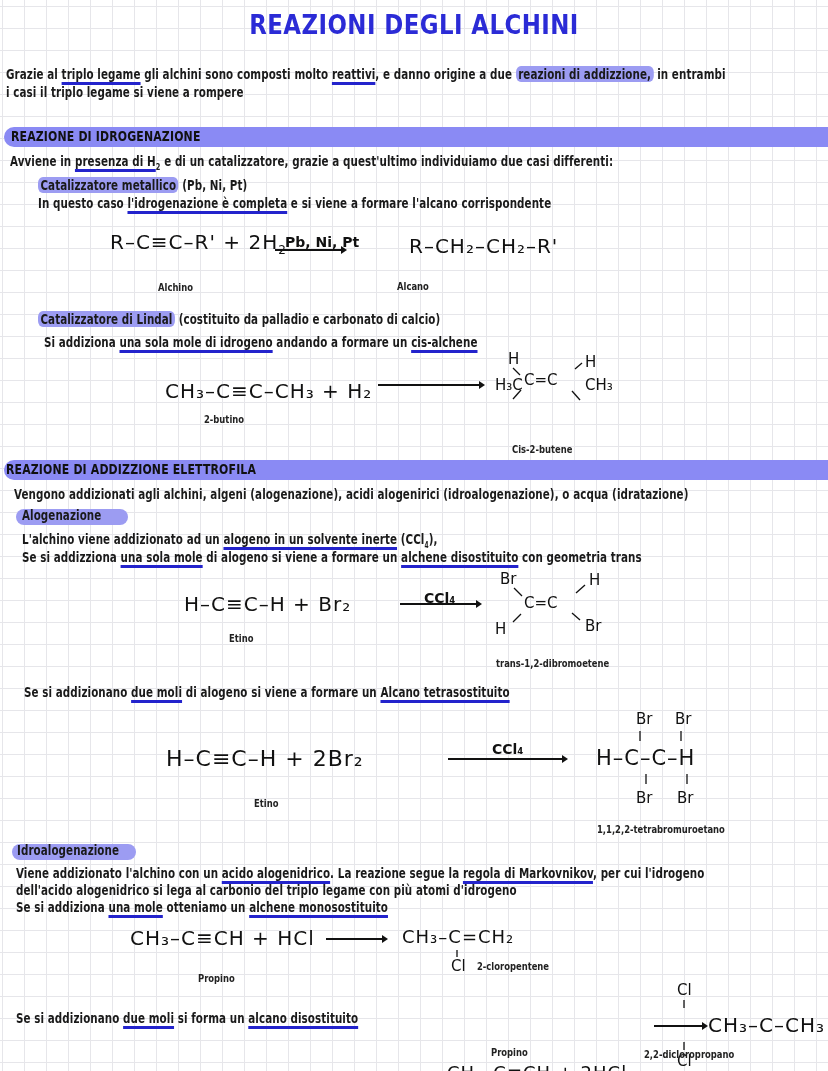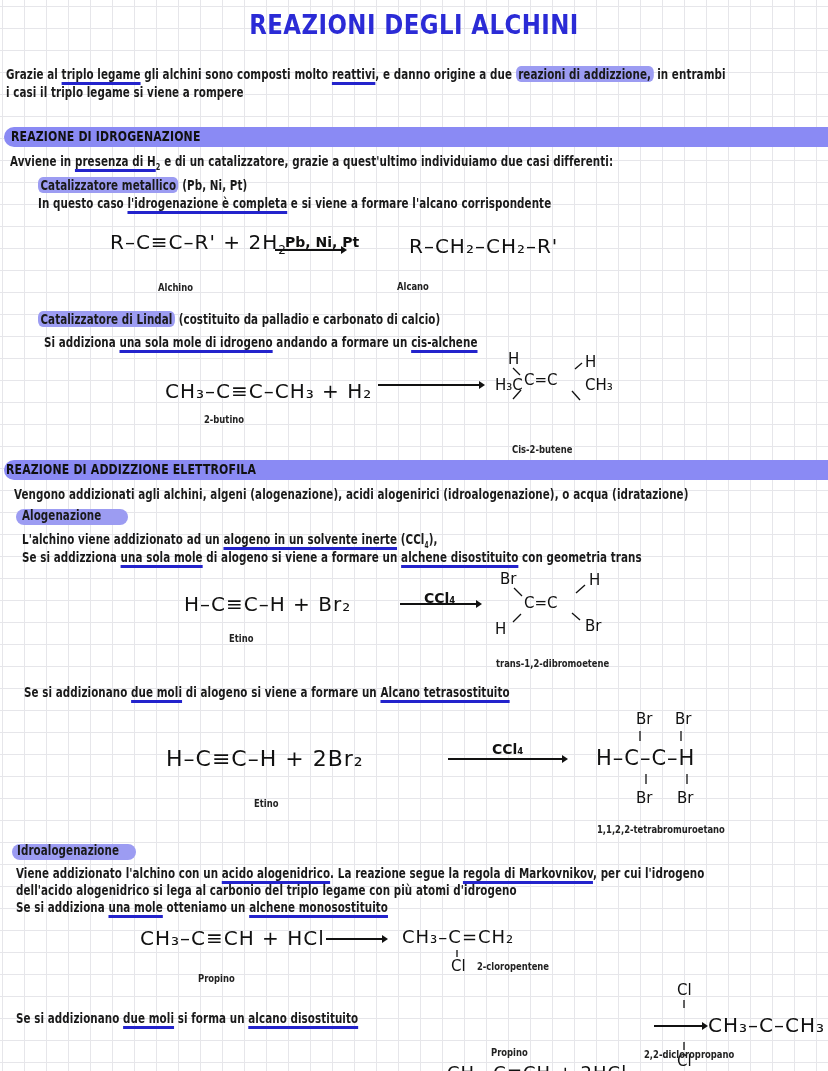--- a/index.html
+++ b/index.html
@@ -175,21 +175,21 @@
 <div class="abs txt" style="left:17px; top:842px;">Idroalogenazione</div>
 
 <div class="abs txt" style="left:16px; top:865px;">
   <span>Viene addizionato l'alchino con un </span><span class="u">acido alogenidrico</span><span>. La reazione segue la </span><span class="u">regola di Markovnikov</span><span>, per cui l'idrogeno</span>
 </div>
 <div class="abs txt" style="left:16px; top:882px;">dell'acido alogenidrico si lega al carbonio del triplo legame con più atomi d'idrogeno</div>
 <div class="abs txt" style="left:16px; top:899px;">
   <span>Se si addiziona </span><span class="u">una mole</span><span> otteniamo un </span><span class="u">alchene monosostituito</span>
 </div>
 
-<div class="abs chem" style="left:140px; top:926px;">CH₃–C≡CH + HCl</div>
+<div class="abs chem" style="left:130px; top:926px;">CH₃–C≡CH + HCl</div>
 <div class="abs arrow" style="left:326px; top:938px; width:60px;"></div>
 <div class="abs chem" style="left:402px; top:926px; font-size:18px;">CH₃–C=CH₂</div>
 <svg style="left:0;top:0;" width="828" height="1071">
   <line x1="457" y1="950" x2="457" y2="957" stroke="#111" stroke-width="1.3"></line>
   <line x1="684" y1="1000" x2="684" y2="1008" stroke="#111" stroke-width="1.3"></line>
   <line x1="684" y1="1042" x2="684" y2="1050" stroke="#111" stroke-width="1.3"></line>
 </svg>
 <div class="abs chem-sm" style="left:451px; top:957px;">Cl</div>
 <div class="abs lbl" style="left:477px; top:960px;">2-cloropentene</div>
 <div class="abs lbl" style="left:198px; top:972px;">Propino</div>

